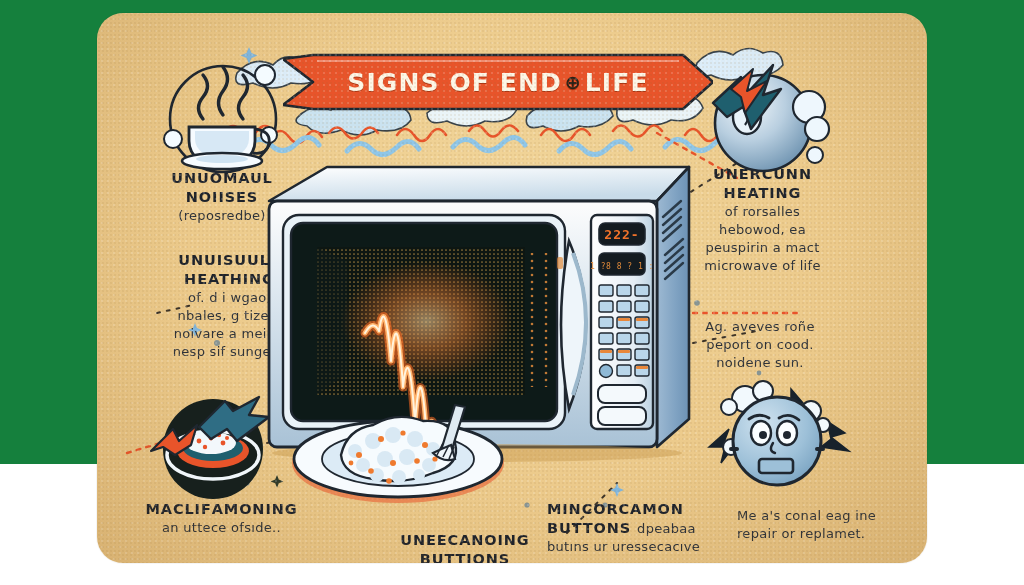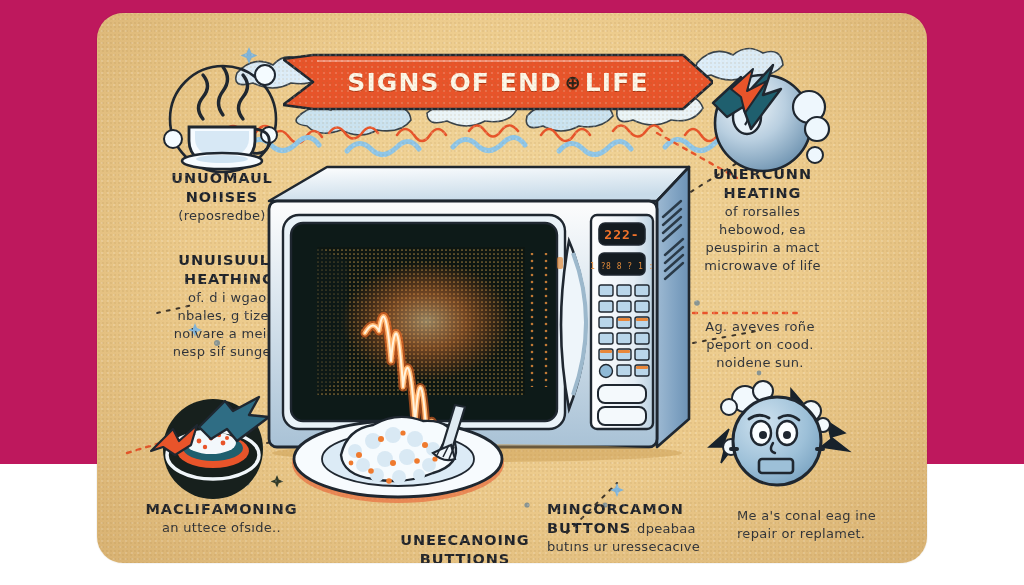--- a/index.html
+++ b/index.html
@@ -1,18 +1,18 @@
 <!DOCTYPE html>
 <html><head>
 <meta charset="utf-8">
 <style>
   html,body{margin:0;padding:0;background:#ffffff;}
   body{width:1024px;height:585px;overflow:hidden;font-family:"DejaVu Sans",sans-serif;}
 
-  #stage{position:relative;width:1024px;height:464px;background:#be185d;}
+  #stage{position:relative;width:1024px;height:464px;background:#15803d;}
 
   
   #poster{
     position:absolute;left:97px;top:13px;width:830px;height:550px;
     border-radius:26px;
     background:
       radial-gradient(ellipse at 50% 40%, #f2d79c 0%, #ecca8b 55%, #e3bd7d 100%);
     overflow:hidden;
     box-shadow:0 0 0 1px rgba(0,0,0,0.04);
   }

